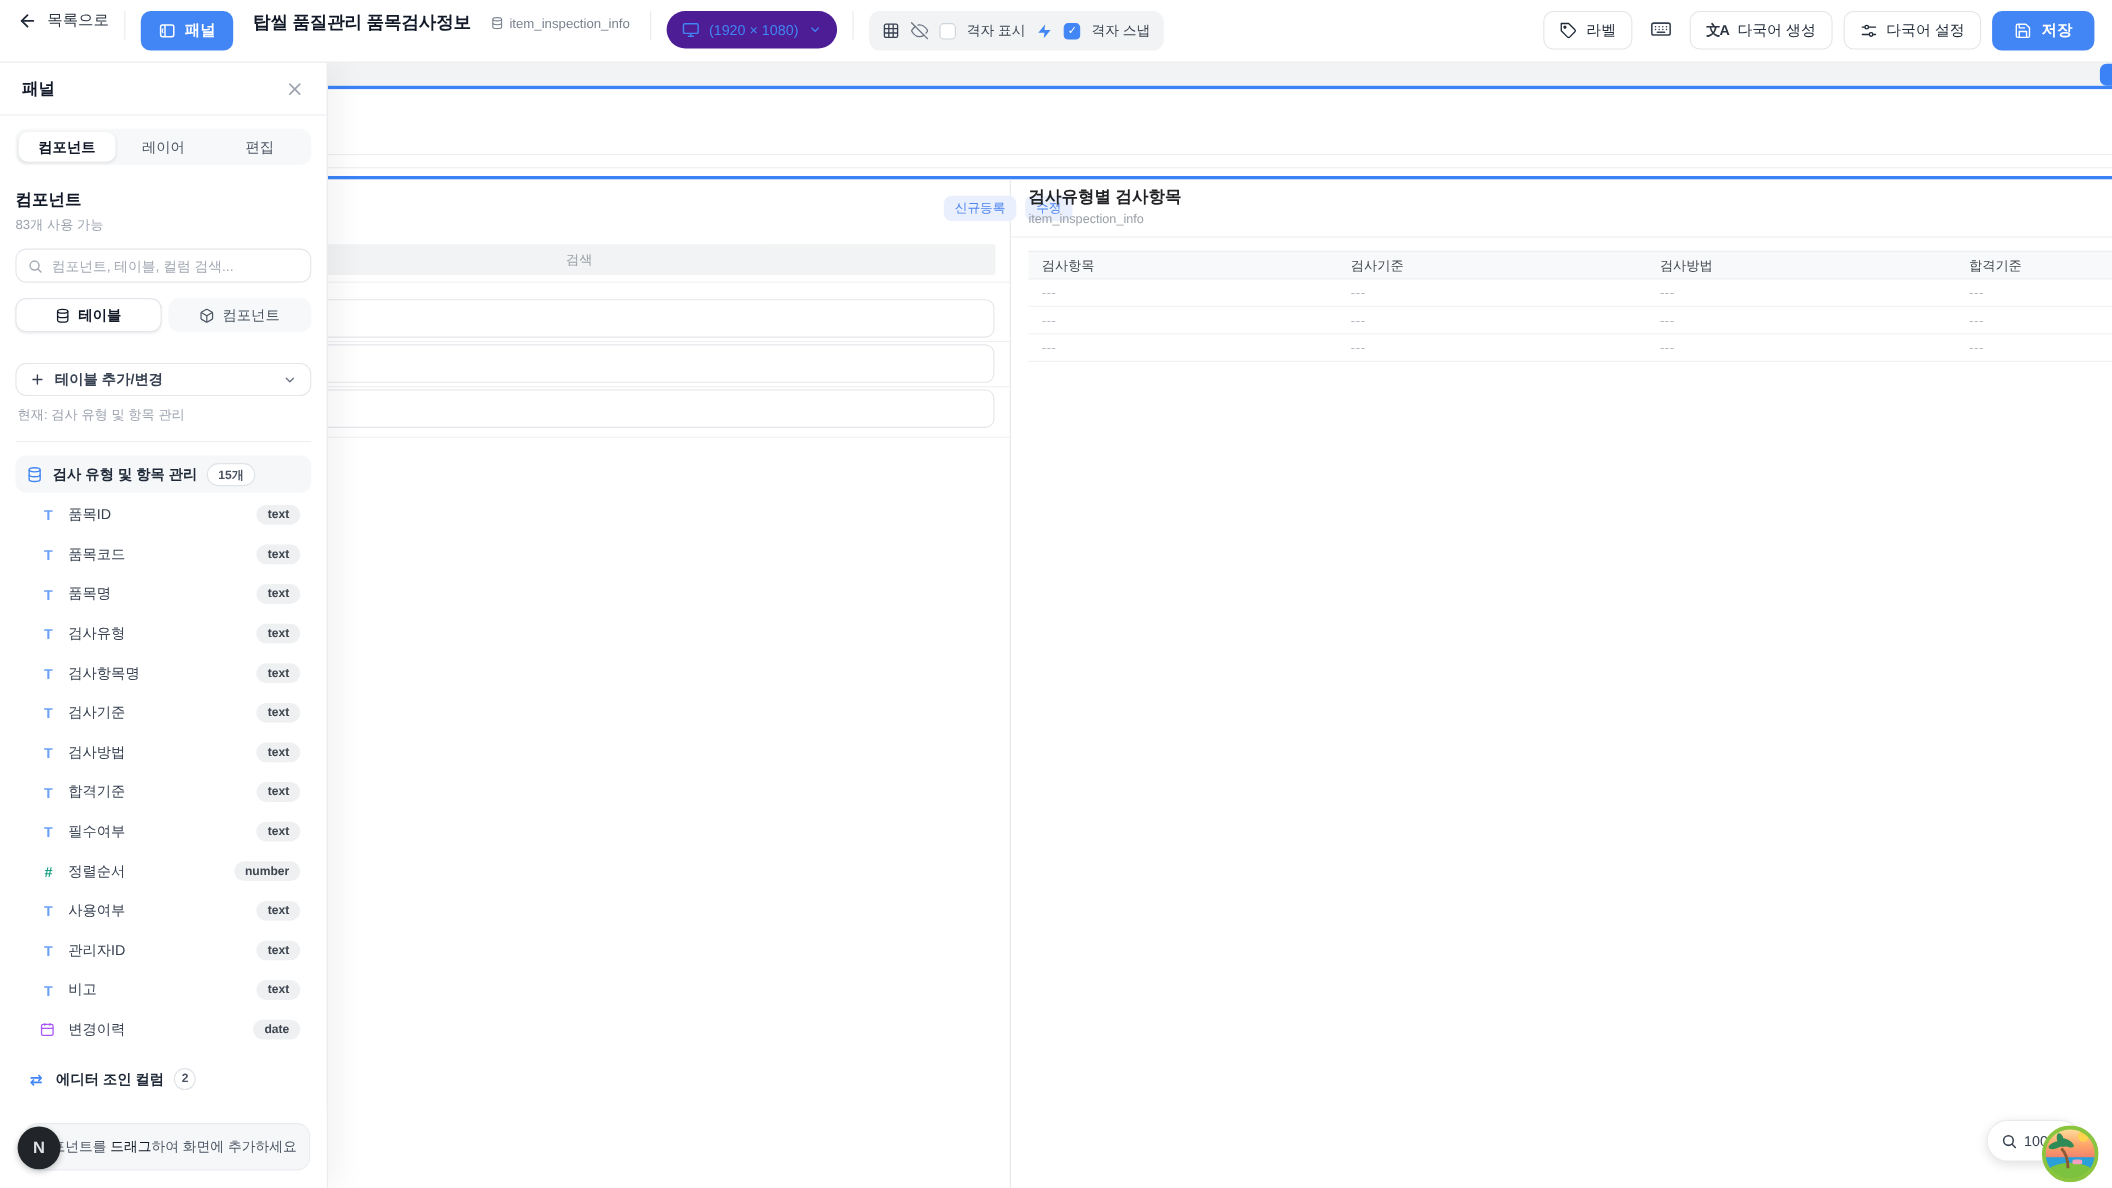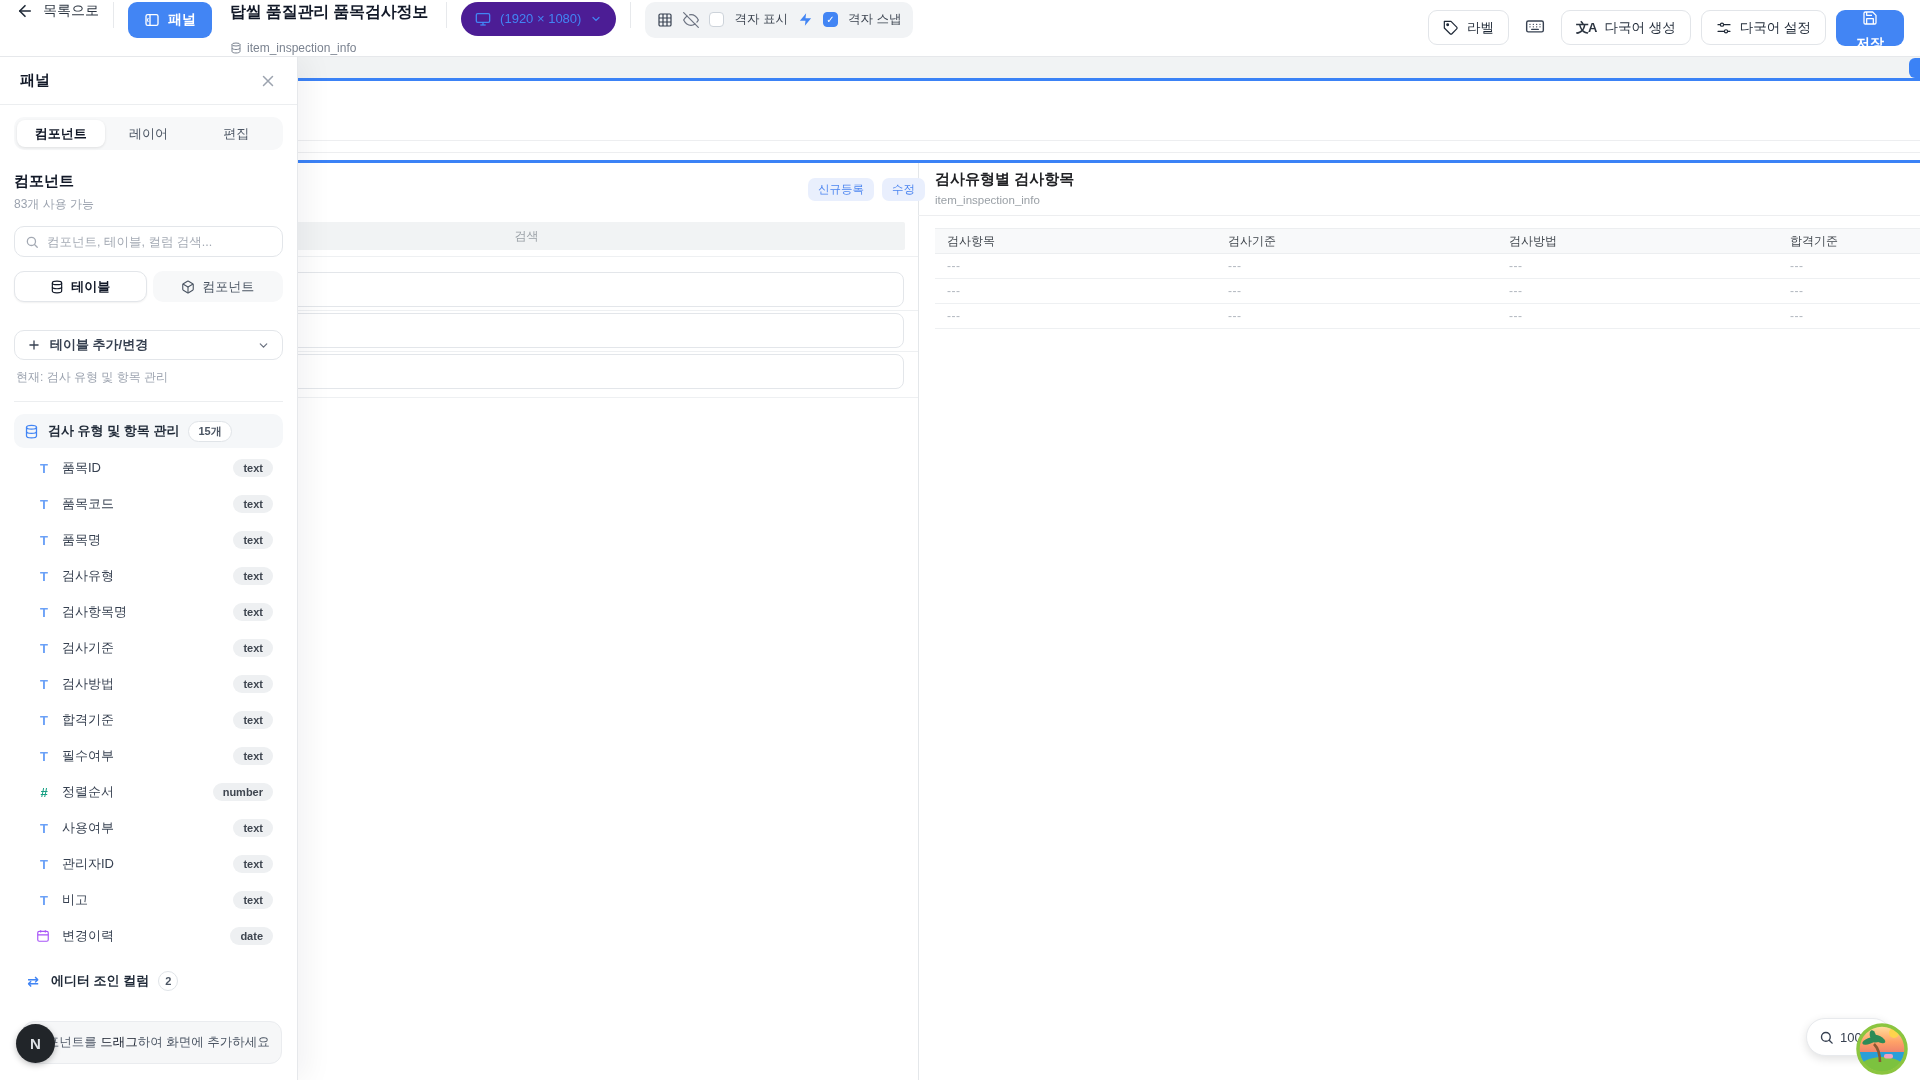--- a/index.html
+++ b/index.html
@@ -12,50 +12,50 @@
   .header { position:absolute; left:0; top:0; width:1920px; height:57px; background:#fff;
     border-bottom:1px solid #e6e8eb; display:flex; align-items:center; justify-content:space-between;
     padding:0 16px; z-index:50; }
   .h-left, .h-right { display:flex; align-items:flex-start; }
   .h-left { gap:14px; }
   .h-right { gap:10px; }
   .vdiv { width:1px; height:26px; background:#e7e9ec; }
   .back-btn { display:flex; align-items:center; gap:9px; font-size:14px; color:#2b3440; font-weight:500; }
   .panel-toggle { display:flex; align-items:center; gap:8px; background:#4285f4; color:#fff;
     border-radius:9px; height:36px; padding:0 16px; font-size:14px; font-weight:600; }
-  .title-block { display:flex; flex-direction:column; gap:18px; margin:0 4px; }
+  .title-block { display:flex; flex-direction:row; gap:18px; margin:0 4px; }
   .title-block .t { font-size:16px; font-weight:700; color:#111827; letter-spacing:-0.2px; }
   .title-block .sub { display:flex; align-items:center; gap:5px; font-size:12px; color:#7b8390; }
   .res-chip { display:flex; align-items:center; gap:9px; background:#4c1d95; color:#4285f4;
     border-radius:17px; height:34px; padding:0 14px; font-size:13px; font-weight:500; }
   .grid-group { display:flex; align-items:center; gap:10px; background:#f1f3f5; border-radius:10px;
     height:36px; padding:0 12px; }
   .grid-group .lbl { font-size:12.5px; color:#3c4450; }
   .checkbox { width:15px; height:15px; border-radius:4px; border:1.5px solid #cdd3da; background:#fff;
     display:flex; align-items:center; justify-content:center; font-size:10px; color:#fff; }
   .checkbox.checked { background:#4285f4; border-color:#4285f4; }
   .h-btn { display:flex; align-items:center; gap:8px; height:35px; padding:0 14px; background:#fff;
     border:1px solid #e2e5e9; border-radius:9px; font-size:13.5px; font-weight:500; color:#1f2937; }
   .icon-btn { display:flex; align-items:center; justify-content:center; width:32px; height:32px; color:#374151; }
   .save-btn { display:flex; align-items:center; gap:9px; height:36px; padding:0 20px; background:#4285f4;
-    border-radius:9px; font-size:14px; font-weight:600; color:#fff;flex-direction:column; }
+    border-radius:9px; font-size:14px; font-weight:600; color:#fff; }
   .glyph-translate { font-size:13px; color:#2b3440; font-weight:600; letter-spacing:-1px; }
 
   
   .canvas { position:absolute; left:0; top:57px; width:1920px; height:1023px; background:#fff; }
   .band-top { position:absolute; left:0; top:0; width:1920px; height:21px; background:#f1f3f4; }
   .selline { position:absolute; left:0; width:1920px; height:3px; background:#3b82f6; }
   .selline.one { top:21px; }
   .selline.two { top:103px; }
   .sel-handle { position:absolute; right:0; top:1px; width:11px; height:20px; background:#3b82f6;
     border-radius:6px 0 0 6px; }
   .hair { position:absolute; left:0; width:1920px; height:1px; background:#edeef0; }
   .vdivider { position:absolute; left:918px; top:106px; bottom:0; width:1px; background:#e4e7ea; }
 
-  .form-badges { position:absolute; left:808px; top:121px; display:flex; gap:8px; }
+  .form-badges { position:absolute; left:858px; top:121px; display:flex; gap:8px; }
   .badge-blue { background:#e9effd; color:#4c85f0; font-size:11.5px; font-weight:500;
     padding:4px 10px; border-radius:7px; }
   .searchbar { position:absolute; left:148px; top:165px; width:757px; height:28px; background:#f1f3f4;
     display:flex; align-items:center; justify-content:center; font-size:12px; color:#9aa0a6; border-radius:2px; }
   .fhair { position:absolute; left:0; width:918px; height:1px; background:#eef0f2; }
   .inbox { position:absolute; left:148px; width:756px; height:35px; background:#fff;
     border:1px solid #e3e6ea; border-radius:8px; }
 
   .tc-title { position:absolute; left:935px; top:113px; font-size:15px; font-weight:700; color:#202124; }
   .tc-sub { position:absolute; left:935px; top:137px; font-size:11.5px; color:#9aa0a6; }

